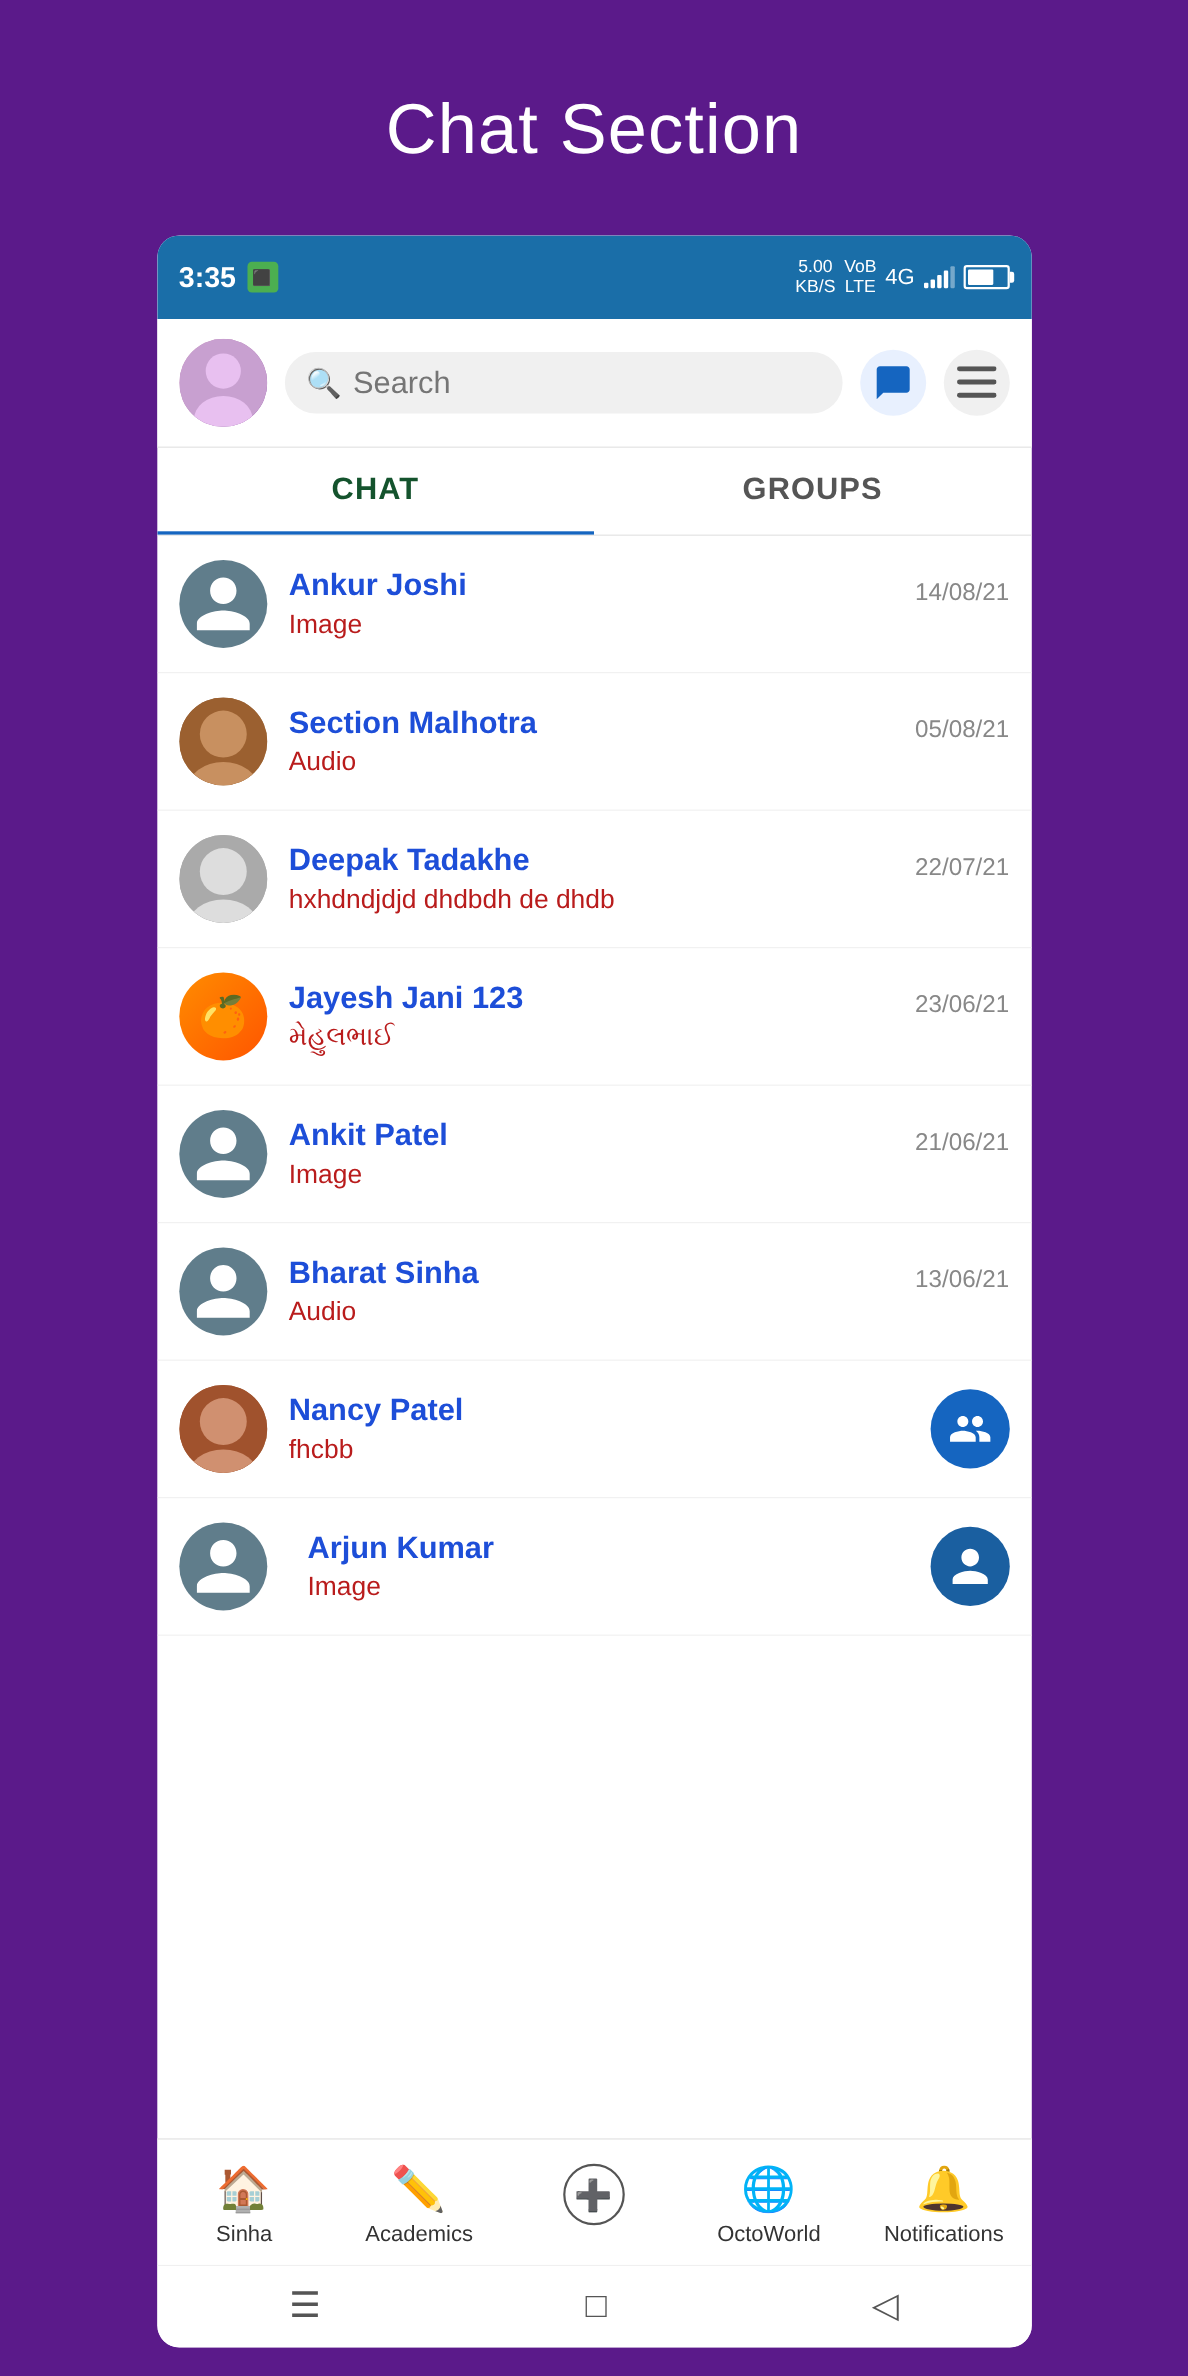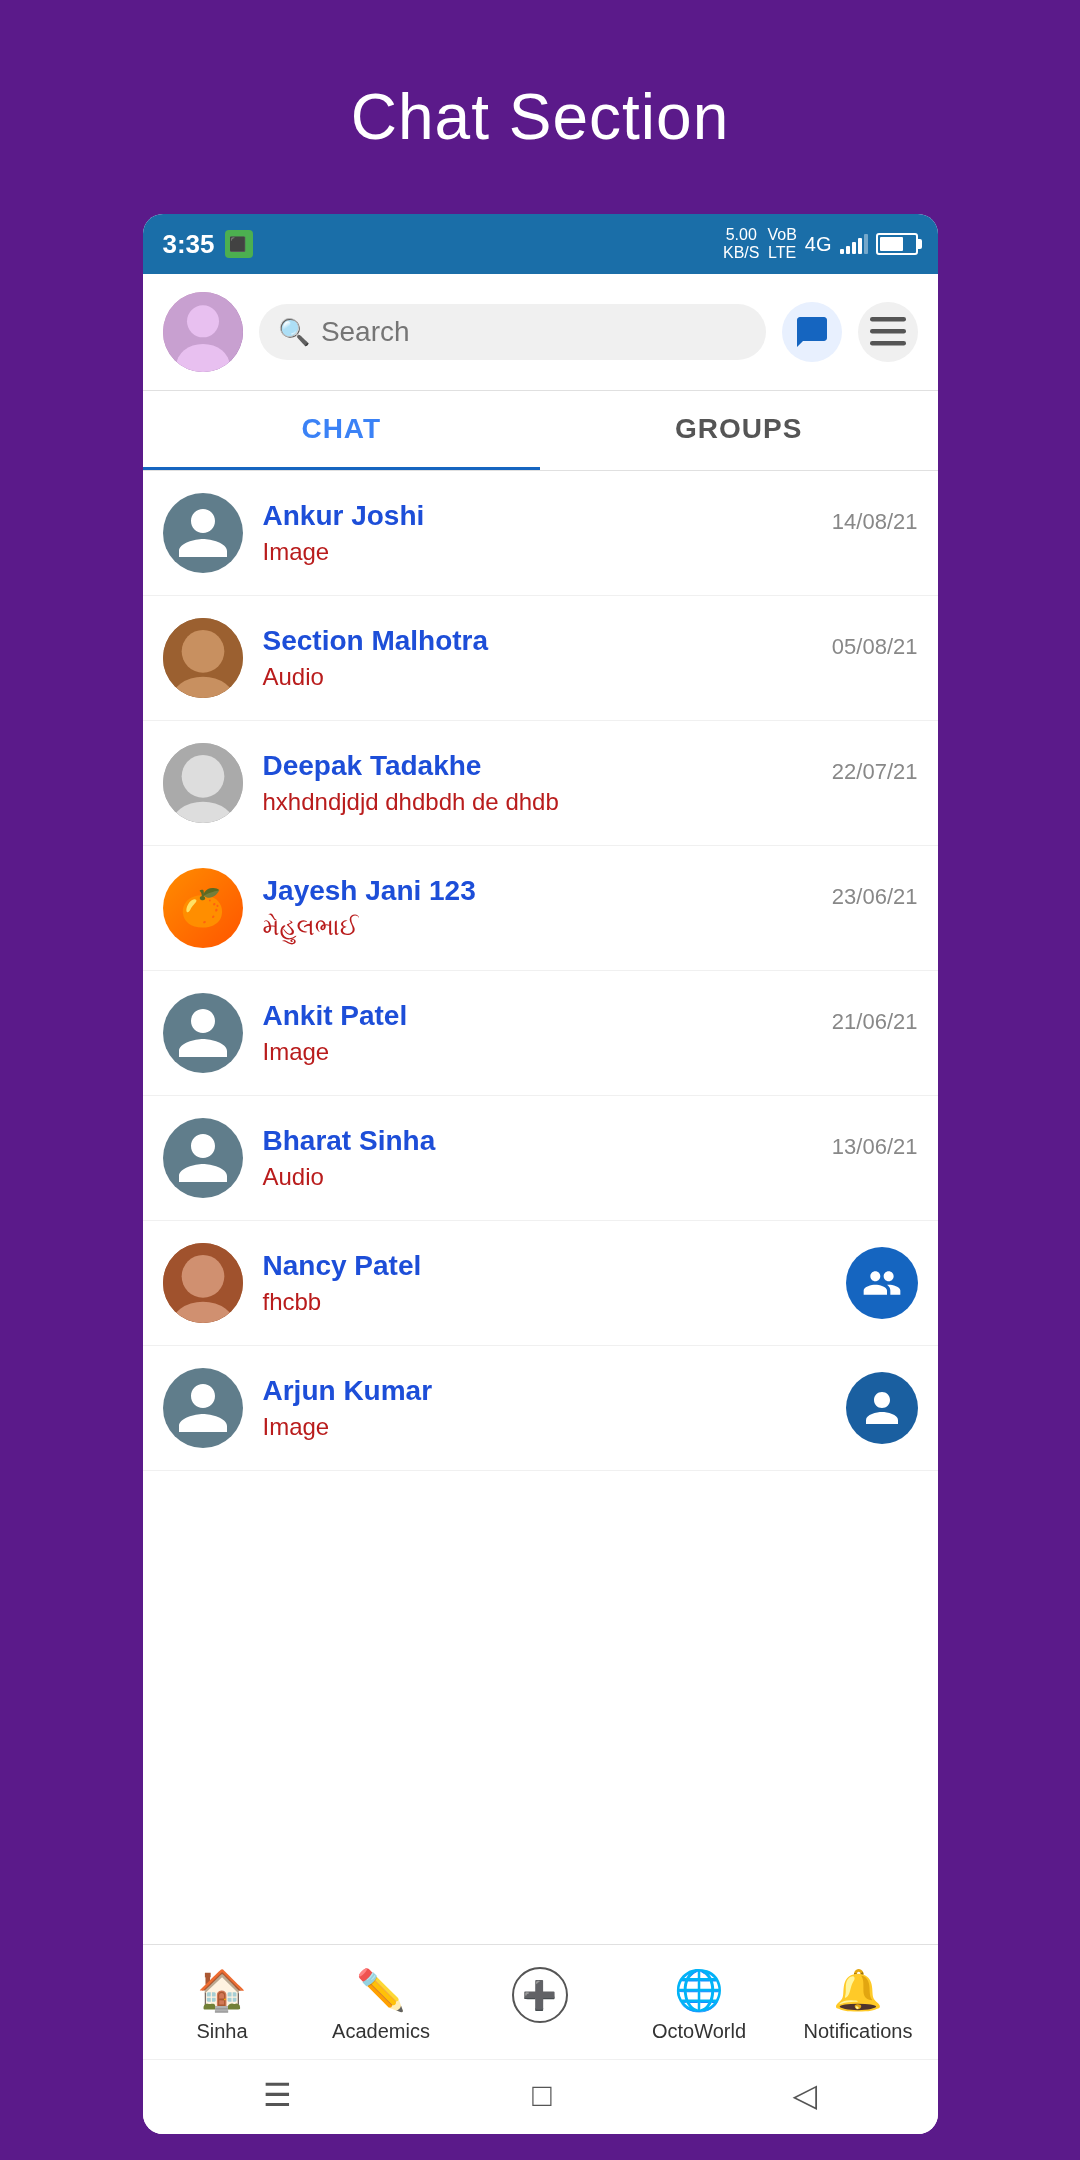--- a/index.html
+++ b/index.html
@@ -31,21 +31,21 @@
       flex: 1;
       max-height: 1920px;
     }
     
     .status-bar {
       background: #1a6ea8;
       display: flex;
       justify-content: space-between;
       align-items: center;
       padding: 10px 20px;
-      height: 60px;
+      height: 76px;
     }
     .status-left {
       color: white;
       font-size: 26px;
       font-weight: bold;
       display: flex;
       align-items: center;
       gap: 10px;
     }
     .status-icon-green {
@@ -168,21 +168,21 @@
     .tab {
       flex: 1;
       text-align: center;
       padding: 22px;
       font-size: 28px;
       font-weight: 600;
       cursor: pointer;
       letter-spacing: 1px;
     }
     .tab.active {
-      color: #3b82f6;
+      color: #14532d;
       border-bottom: 3px solid #1565c0;
     }
     .tab.inactive {
       color: #555;
     }
     
     .chat-list {
       flex: 1;
       overflow-y: auto;
     }
@@ -450,21 +450,21 @@
         <div class="chat-name">Nancy Patel</div>
         <div class="chat-preview">fhcbb</div>
       </div>
       <div style="width:72px;height:72px;border-radius:50%;background:#1565c0;display:flex;align-items:center;justify-content:center;margin-left:10px;">
         <svg viewBox="0 0 24 24" fill="white" width="40" height="40">
           <path d="M16 11c1.66 0 2.99-1.34 2.99-3S17.66 5 16 5c-1.66 0-3 1.34-3 3s1.34 3 3 3zm-8 0c1.66 0 2.99-1.34 2.99-3S9.66 5 8 5C6.34 5 5 6.34 5 8s1.34 3 3 3zm0 2c-2.33 0-7 1.17-7 3.5V19h14v-2.5c0-2.33-4.67-3.5-7-3.5zm8 0c-.29 0-.62.02-.97.05 1.16.84 1.97 1.97 1.97 3.45V19h6v-2.5c0-2.33-4.67-3.5-7-3.5z"></path>
         </svg>
       </div>
     </div>
 
-    <div class="chat-item" style="position:relative;">
+    <div class="chat-item" style="position:relative;gap:17px;">
       <div class="chat-avatar avatar-default">
         <svg viewBox="0 0 24 24" fill="white" width="50" height="50">
           <path d="M12 12c2.7 0 4.8-2.1 4.8-4.8S14.7 2.4 12 2.4 7.2 4.5 7.2 7.2 9.3 12 12 12zm0 2.4c-3.2 0-9.6 1.6-9.6 4.8v2.4h19.2v-2.4c0-3.2-6.4-4.8-9.6-4.8z"></path>
         </svg>
       </div>
       <div class="chat-info">
         <div class="chat-name">Arjun Kumar</div>
         <div class="chat-preview">Image</div>
       </div>
       <div style="width:72px;height:72px;border-radius:50%;background:#1a5fa0;display:flex;align-items:center;justify-content:center;margin-left:10px;">

